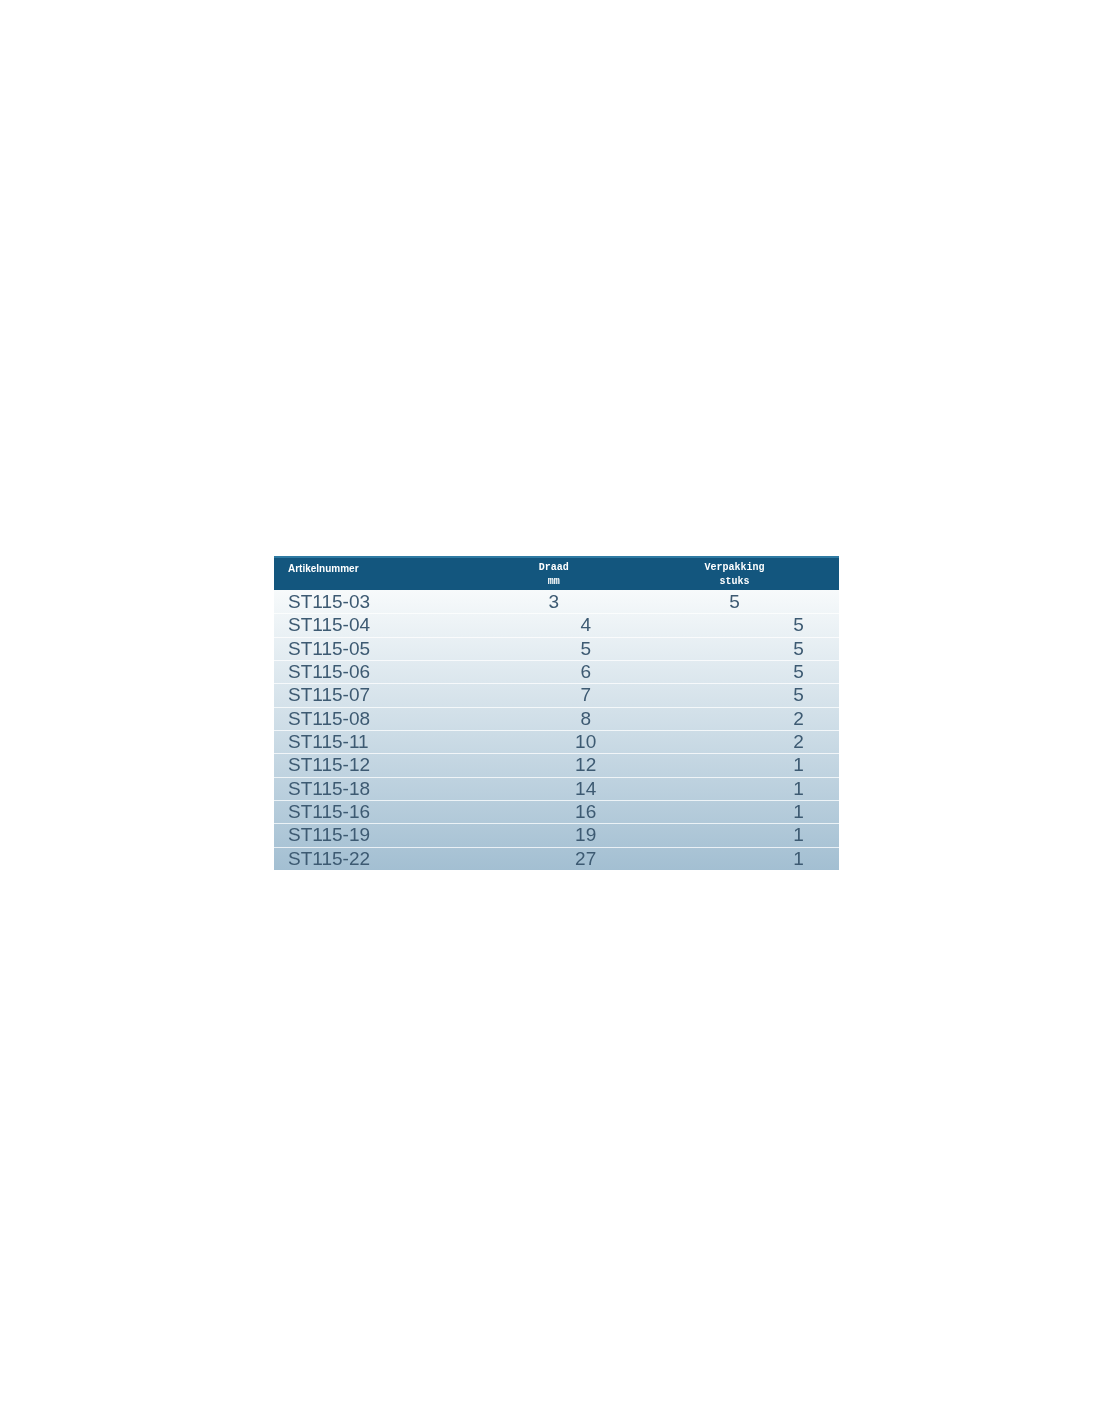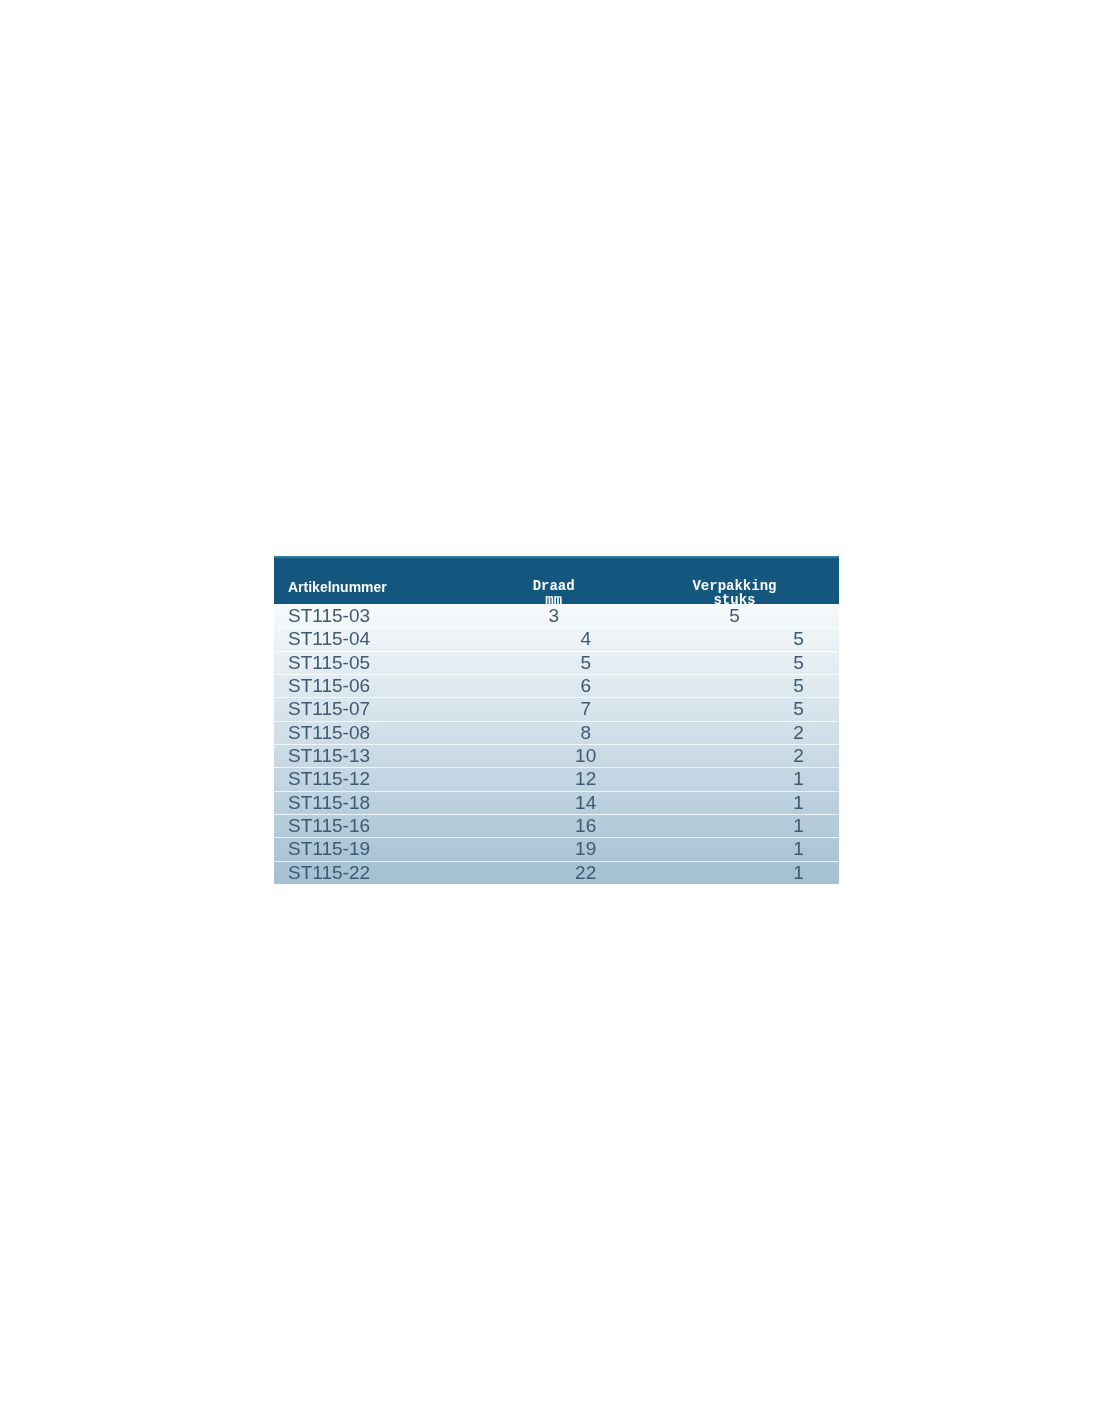--- a/index.html
+++ b/index.html
@@ -20,26 +20,26 @@
     left: 274px;
     top: 556px;
     width: 565px;
   }
   .thead {
     display: grid;
     grid-template-columns: 36% 27% 37%;
     background: var(--header-bg, #13567e);
     border-top: 2px solid var(--header-top-edge, #2f7ba3);
     color: var(--header-fg, #ffffff);
-    font-size: 14px;
+    font-size: 10px;
     font-weight: bold;
     line-height: 14px;
-    height: 48px;
+    height: 34px;
     box-sizing: border-box;
-    padding-top: 21px;
+    padding-top: 3px;
   }
   .th { box-sizing: border-box; }
   .th.left {
     text-align: left;
     padding-left: 14px;
     padding-top: 1px;
   }
   .th.center { text-align: center; font-family: Liberation Mono, monospace; }
   .tbody {
     background: linear-gradient(180deg, var(--rows-top, #f7fafb) 0%, var(--rows-bottom, #a3bfd2) 100%);
@@ -102,21 +102,21 @@
           <div class="td left">ST115-07</div>
           <div class="td center">7</div>
           <div class="td center">5</div>
         </div>
         <div class="tr">
           <div class="td left">ST115-08</div>
           <div class="td center">8</div>
           <div class="td center">2</div>
         </div>
         <div class="tr">
-          <div class="td left">ST115-13</div>
+          <div class="td left">ST115-11</div>
           <div class="td center">10</div>
           <div class="td center">2</div>
         </div>
         <div class="tr">
           <div class="td left">ST115-12</div>
           <div class="td center">12</div>
           <div class="td center">1</div>
         </div>
         <div class="tr">
           <div class="td left">ST115-18</div>
@@ -128,18 +128,18 @@
           <div class="td center">16</div>
           <div class="td center">1</div>
         </div>
         <div class="tr">
           <div class="td left">ST115-19</div>
           <div class="td center">19</div>
           <div class="td center">1</div>
         </div>
         <div class="tr">
           <div class="td left">ST115-22</div>
-          <div class="td center">22</div>
+          <div class="td center">27</div>
           <div class="td center">1</div>
         </div>
       </div>
   </div>
 </div>
 
 </body></html>

